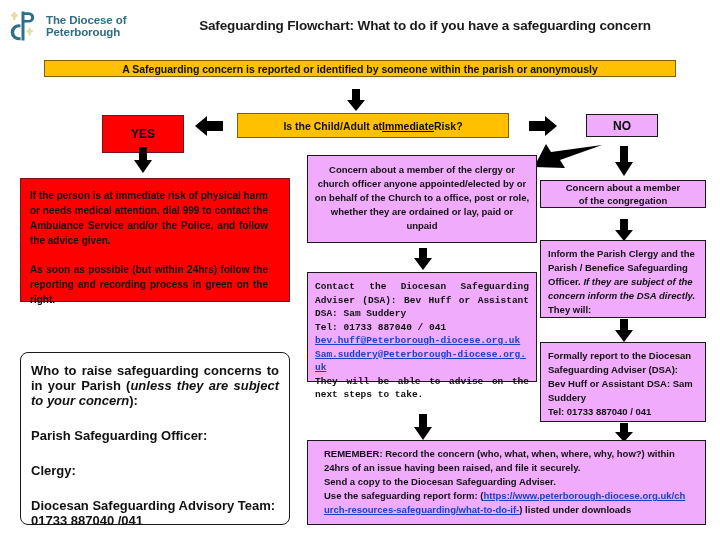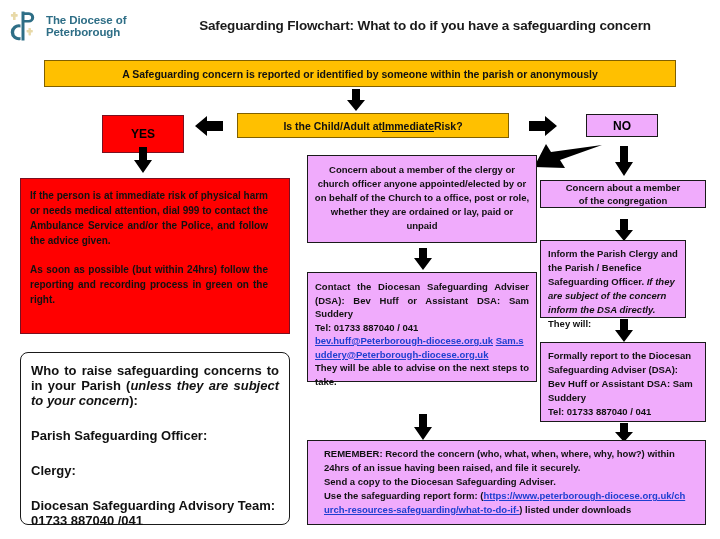--- a/index.html
+++ b/index.html
@@ -72,21 +72,21 @@
     background: #f0abfc;
     border-color: #1a1a1a;
   }
   .box-white {
     background: #ffffff;
     border-color: #1a1a1a;
   }
 
   #intake-box {
     left: 44px; top: 60px;
-    width: 632px; height: 27px;
+    width: 632px; height: 17px;
     display: flex; align-items: center; justify-content: center;
     font-size: 10.5px;
   }
   #decision-box {
     left: 237px; top: 113px;
     width: 272px; height: 25px;
     display: flex; align-items: center; justify-content: center;
     font-size: 10.5px;
   }
   #decision-box u { text-decoration: underline; }
@@ -101,21 +101,21 @@
   #no-box {
     left: 586px; top: 114px;
     width: 72px; height: 23px;
     display: flex; align-items: center; justify-content: center;
     font-size: 12px;
     color: #000000;
   }
 
   #emergency-box {
     left: 20px; top: 178px;
-    width: 270px; height: 156px;
+    width: 270px; height: 124px;
     padding: 9px 21px 6px 9px;
     font-size: 10px;
     line-height: 15px;
     text-align: justify;
   }
   #emergency-box p { margin: 0; }
   #emergency-box p + p { margin-top: 14px; }
 
   #contacts-box {
     left: 20px; top: 352px;
@@ -137,20 +137,21 @@
     font-size: 9.5px;
     line-height: 14px;
     text-align: center;
   }
   #dsa-contact-box {
     left: 307px; top: 272px;
     width: 230px; height: 110px;
     padding: 7px 7px;
     font-size: 9.5px;
     line-height: 13.5px;
+    font-family: Liberation Mono, monospace;
   }
   #dsa-contact-box .just { text-align: justify; }
   #dsa-contact-box a,
   #remember-box a {
     color: #1d3fd0;
     text-decoration: underline;
     word-break: break-all;
     font-weight: bold;
   }
 
@@ -159,21 +160,21 @@
     width: 166px; height: 28px;
     padding: 5px;
     display: flex; flex-direction: column;
     align-items: center; justify-content: center;
     font-size: 9.5px;
     line-height: 13.5px;
     text-align: center;
   }
   #inform-box {
     left: 540px; top: 240px;
-    width: 146px; height: 78px;
+    width: 166px; height: 78px;
     padding: 6px 7px;
     font-size: 9.5px;
     line-height: 14px;
   }
   #inform-box em { font-style: italic; }
   #formal-report-box {
     left: 540px; top: 342px;
     width: 166px; height: 80px;
     padding: 6px 7px;
     font-size: 9.5px;

